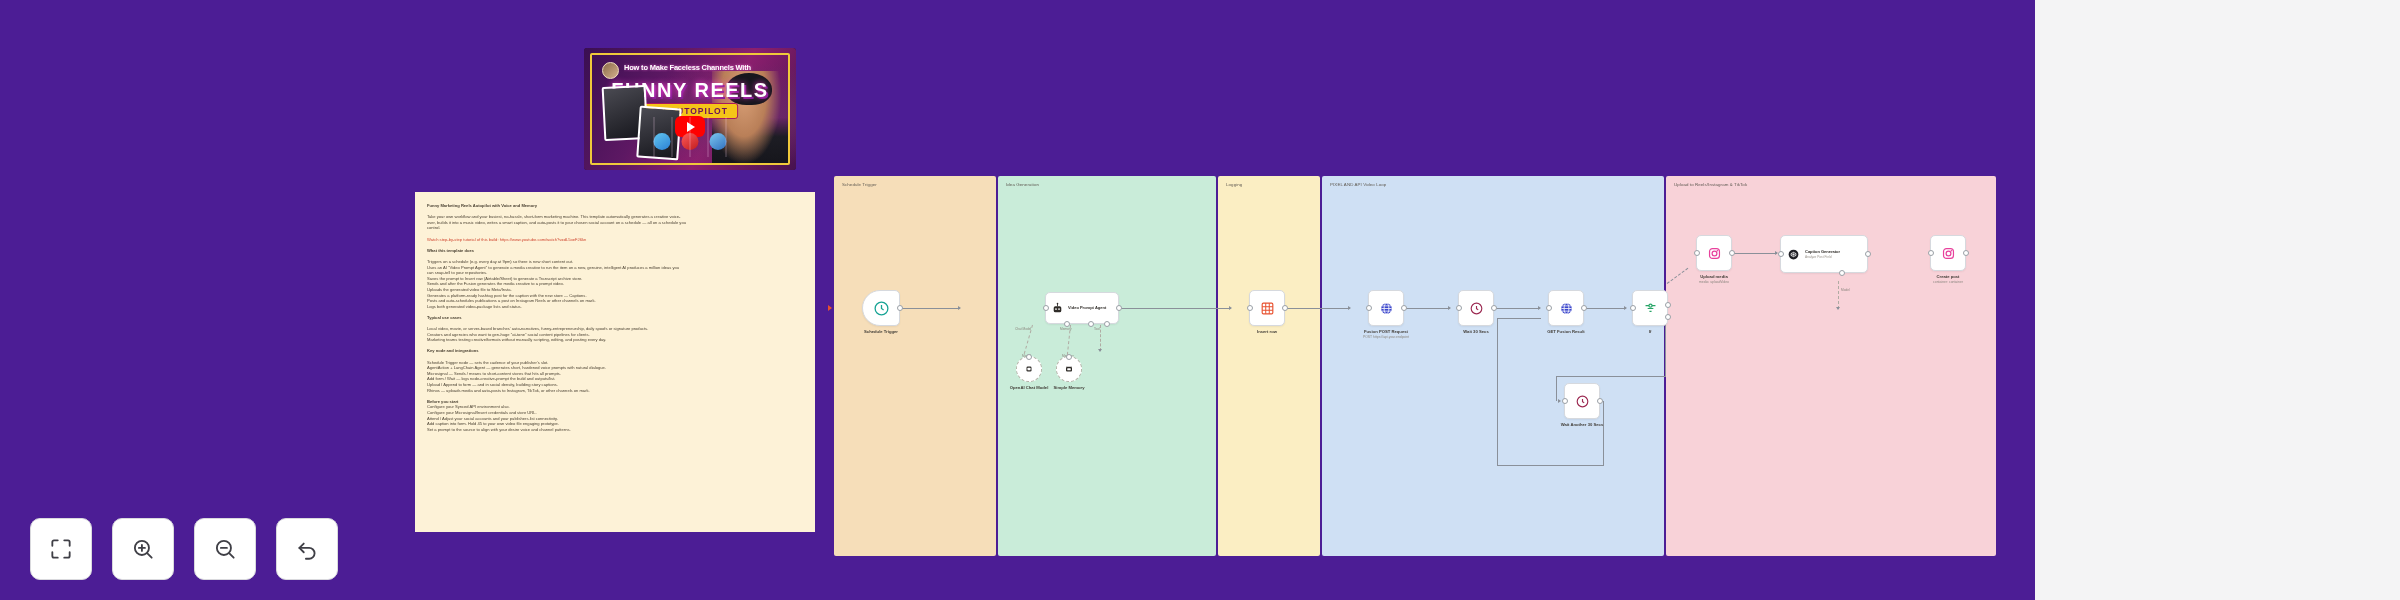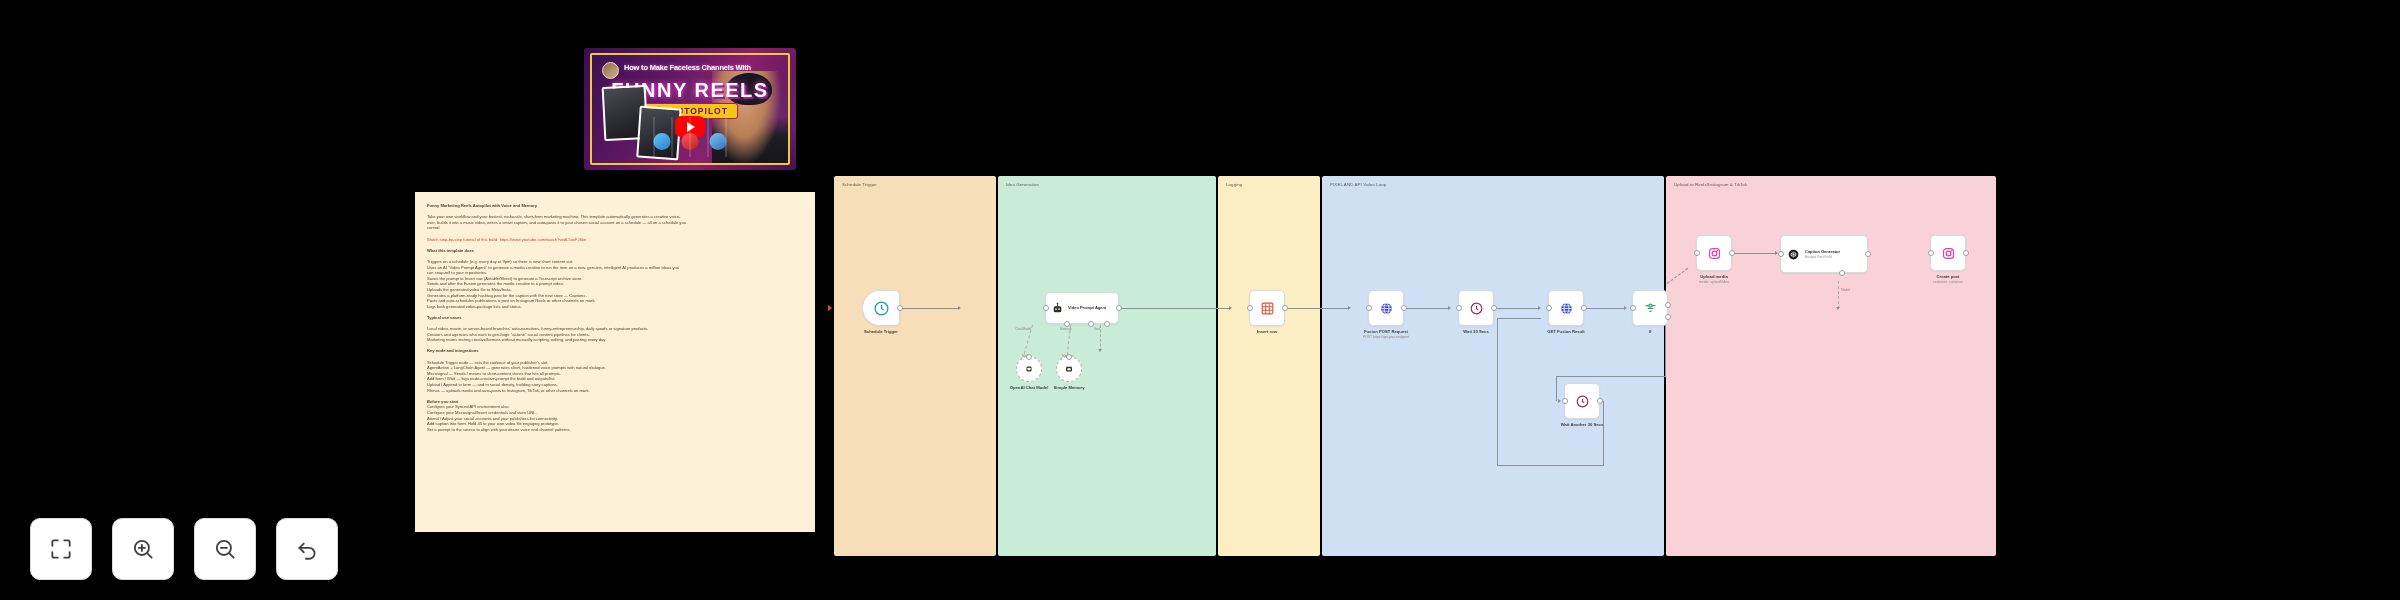--- a/index.html
+++ b/index.html
@@ -2,21 +2,21 @@
 <html><head>
 <meta charset="utf-8">
 <style>
   * { box-sizing: border-box; margin: 0; padding: 0; }
   html, body {
     width: 2400px; height: 600px;
     background: #f4f4f5;
     font-family: "Liberation Sans", sans-serif;
     overflow: hidden;
   }
-  #root { position: relative; width: 2400px; height: 600px; background: #000000; }
+  #root { position: relative; width: 2035px; height: 600px; background: #4c1d95; }
 
   
   .thumb-card {
     position: absolute; left: 584px; top: 48px;
     width: 212px; height: 122px;
     border-radius: 3px; overflow: hidden;
     background: #2b0a3d;
   }
   .thumb-bg {
     position: absolute; inset: 0;

